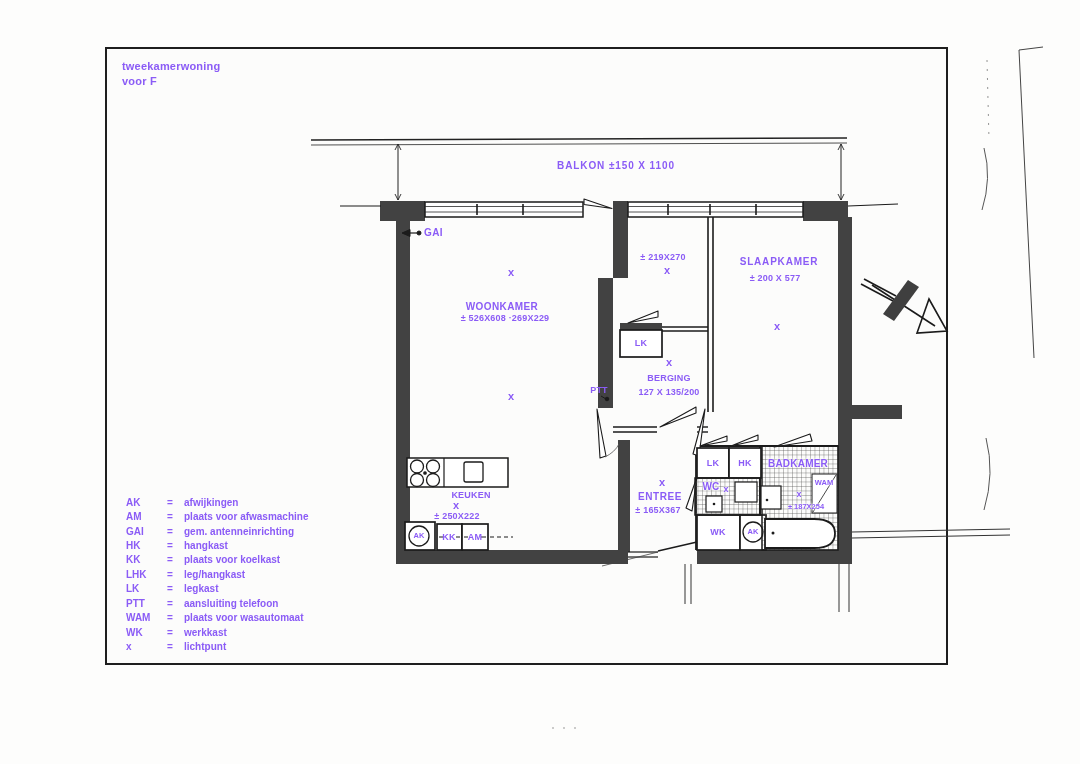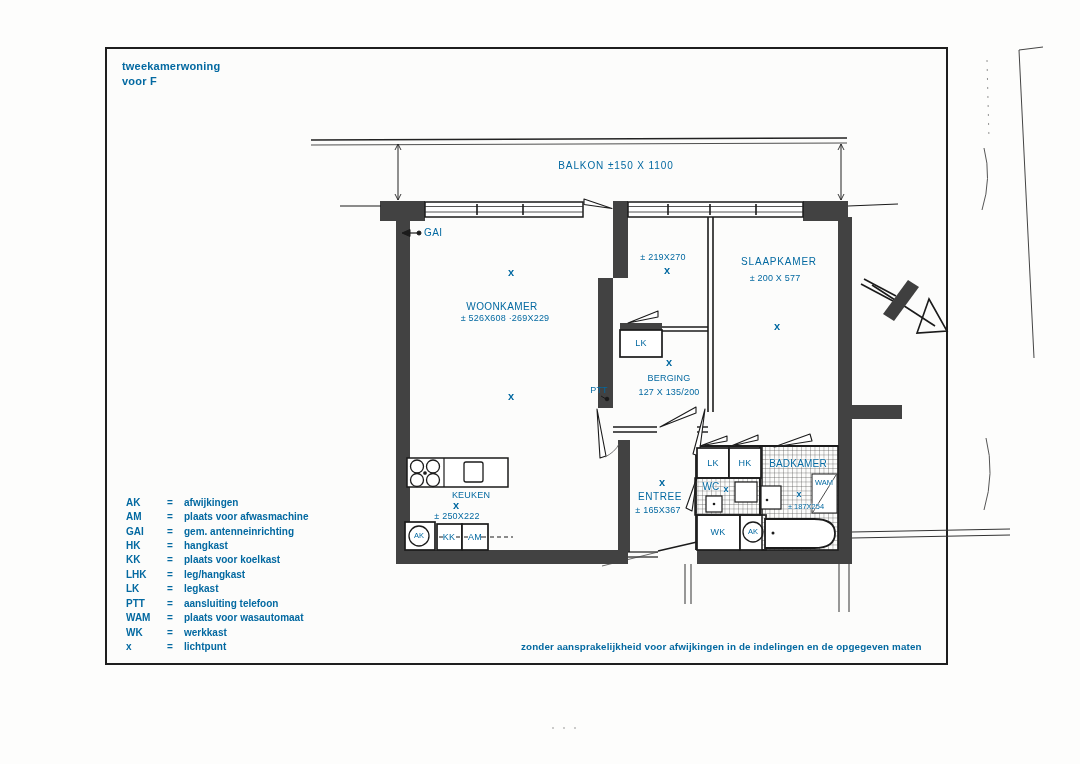--- a/index.html
+++ b/index.html
@@ -1,21 +1,21 @@
 <!DOCTYPE html>
 <html><head>
 <meta charset="utf-8">
 <style>
   html,body{margin:0;padding:0;background:#ffffff;}
   .page{position:relative;width:1080px;height:764px;background:#fdfdfc;overflow:hidden;
-        font-family:"Liberation Sans",sans-serif;color:#0369a1;}
+        font-family:"Liberation Sans",sans-serif;color:#8b5cf6;}
   .sheet{position:absolute;left:105px;top:47px;width:843px;height:618px;
          border:2px solid #1e1e1e;box-sizing:border-box;background:#fcfcfb;}
   svg.lines{position:absolute;left:0;top:0;}
-  .lbl{position:absolute;font-weight:normal;white-space:nowrap;line-height:1;}
+  .lbl{position:absolute;font-weight:bold;white-space:nowrap;line-height:1;}
   .c{transform:translate(-50%,-50%);}
   .f10{font-size:10px;letter-spacing:.4px;}
   .f9{font-size:9px;letter-spacing:.2px;}
   .f8{font-size:10px;letter-spacing:.2px;}
   .f7{font-size:7.5px;letter-spacing:0;}
   .xmark{font-size:11px;font-weight:bold;}
   .onhatch{text-shadow:0 0 2px #fff,0 0 2px #fff,0 0 3px #fff;}
   .title{left:122px;top:59px;font-size:11px;font-weight:bold;line-height:14.5px;letter-spacing:.2px;}
   .legend{position:absolute;left:126px;top:495px;font-size:10px;font-weight:bold;}
   .leg-row{display:flex;height:14.45px;align-items:center;}
@@ -302,15 +302,14 @@
         <span class="leg-eq">=</span>
         <span>werkkast</span>
       </div>
     <div class="leg-row">
         <span class="leg-abbr">x</span>
         <span class="leg-eq">=</span>
         <span>lichtpunt</span>
       </div>
   </div>
 
-  <div class="lbl disclaimer">zonder aansprakelijkheid voor afwijkingen in de indelingen en de opgegeven maten</div>
 
 </div>
 
 </body></html>

